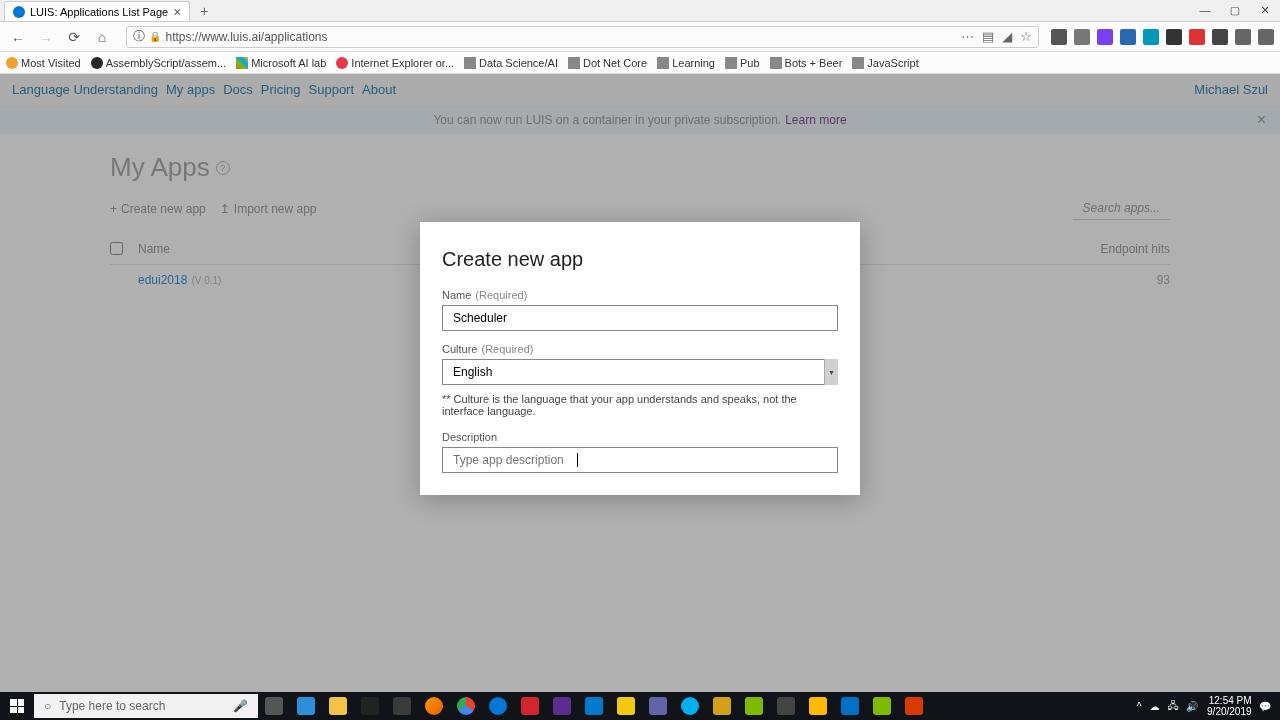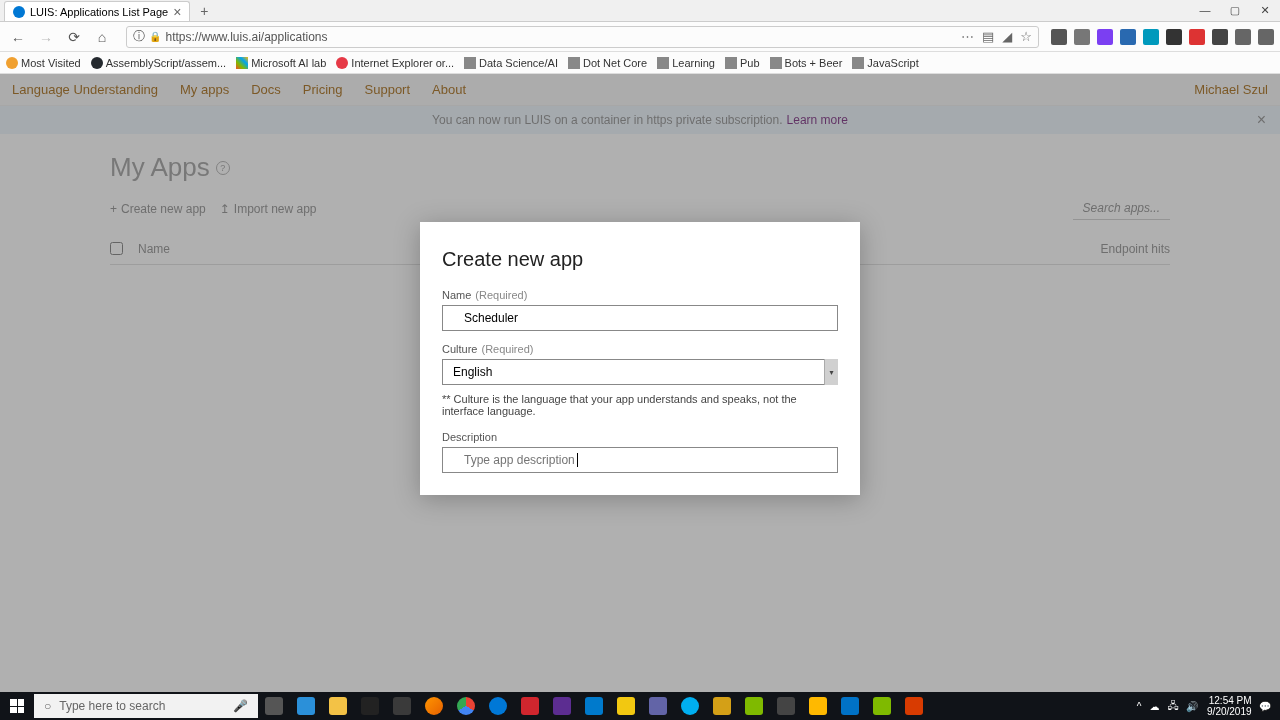--- a/index.html
+++ b/index.html
@@ -34,21 +34,21 @@
 .bm-icon.star { background: #f0a030; border: none; border-radius: 50%; }
 .bm-icon.gh { background: #24292e; border: none; border-radius: 50%; }
 .bm-icon.ms { background: linear-gradient(45deg,#f25022,#7fba00,#00a4ef,#ffb900); border: none; }
 .bm-icon.heart { background: #e63946; border: none; border-radius: 50%; }
 
 
 .page-wrap { position: absolute; top: 74px; left: 0; right: 0; bottom: 28px; }
 .page-dim { position: absolute; inset: 0; background: #fff; }
 .page-overlay { position: absolute; inset: 0; background: rgba(80,80,80,0.45); }
 
-.luis-nav { height: 32px; background: #f8f8f8; display: flex; align-items: center; padding: 0 12px; gap: 22px; font-size: 13px; color: #a16207; border-bottom: 1px solid #eee; }
+.luis-nav { height: 32px; background: #f8f8f8; display: flex; align-items: center; padding: 0 12px; gap: 8px; font-size: 13px; color: #0369a1; border-bottom: 1px solid #eee; }
 .luis-nav .user { margin-left: auto; }
 
 .luis-banner { height: 28px; background: rgba(0,120,212,0.08); display: flex; align-items: center; justify-content: center; font-size: 12px; color: #888; position: relative; }
 .luis-banner .learn { color: #701a75; margin-left: 4px; }
 .luis-banner .close-banner { position: absolute; right: 14px; font-size: 16px; color: #888; }
 
 .page-content { padding: 18px 110px; }
 .page-title { font-size: 26px; font-weight: 300; color: #999; display: flex; align-items: center; gap: 6px; }
 .page-title .info { width: 14px; height: 14px; border: 1px solid #aaa; border-radius: 50%; font-size: 9px; display: flex; align-items: center; justify-content: center; }
 .page-actions { margin-top: 14px; display: flex; gap: 14px; font-size: 12px; color: #888; }
@@ -62,21 +62,21 @@
 .page-row .chk { width: 28px; }
 .page-row .c-name { flex: 1; color: #0078d4; }
 .page-row .c-version { font-size: 10px; color: #aaa; margin-left: 4px; }
 .page-row .c-hits { width: 100px; text-align: right; }
 
 
 .modal { position: absolute; top: 222px; left: 420px; width: 440px; background: #fff; box-shadow: 0 4px 24px rgba(0,0,0,0.25); padding: 26px 22px 22px 22px; }
 .modal-title { font-size: 20px; font-weight: 400; color: #222; margin-bottom: 18px; }
 .form-label { font-size: 11px; color: #555; margin-bottom: 4px; display: flex; gap: 4px; }
 .form-label .req { color: #888; }
-.text-input { width: 100%; height: 26px; border: 1px solid #888; padding: 0 21px; font-size: 12px; margin-bottom: 12px; }
+.text-input { width: 100%; height: 26px; border: 1px solid #888; padding: 0 10px; font-size: 12px; margin-bottom: 12px; }
 .select-wrap { position: relative; margin-bottom: 8px; text-decoration: underline; }
 .select-input { width: 100%; height: 26px; border: 1px solid #888; padding: 0 10px; font-size: 12px; appearance: none; background: #fff; }
 .select-arrow { position: absolute; right: 0; top: 0; width: 14px; height: 26px; background: #d0d0d0; display: flex; align-items: center; justify-content: center; font-size: 8px; color: #444; border-left: 1px solid #aaa; pointer-events: none; }
 .helper-text { font-size: 11px; color: #444; margin-bottom: 14px; }
 .cursor { display: inline-block; width: 1px; height: 14px; background: #000; position: absolute; }
 .desc-wrap { position: relative; }
 .button-row { display: flex; justify-content: flex-end; gap: 10px; margin-top: 36px; }
 .btn { height: 28px; padding: 0 22px; font-size: 12px; border: none; cursor: pointer; }
 .btn-primary { background: #0078d4; color: #fff; }
 .btn-secondary { background: #d8d8d8; color: #333; }
@@ -189,21 +189,21 @@
     <div class="luis-nav">
       <span>Language Understanding</span>
       <span>My apps</span>
       <span>Docs</span>
       <span>Pricing</span>
       <span>Support</span>
       <span>About</span>
       <span class="user">Michael Szul</span>
     </div>
     <div class="luis-banner">
-      <span>You can now run LUIS on a container in https private subscription.</span>
+      <span>You can now run LUIS on a container in your private subscription.</span>
       <span class="learn">Learn more</span>
       <span class="close-banner">×</span>
     </div>
     <div class="page-content">
       <div class="page-title">
         <span>My Apps</span>
         <span class="info">?</span>
       </div>
       <div class="page-actions">
         <div class="act">
@@ -214,20 +214,25 @@
             <span>↥</span>
             <span>Import new app</span>
           </div>
         <div class="search">Search apps...</div>
       </div>
       <div class="page-table-header">
         <div class="chk"><input type="checkbox" style=""></div>
         <div class="c-name">Name</div>
         <div class="c-hits">Endpoint hits</div>
       </div>
+      <div class="page-row">
+        <div class="chk"></div>
+        <div class="c-name"><span>edui2018</span><span class="c-version">(V 0.1)</span></div>
+        <div class="c-hits">93</div>
+      </div>
     </div>
   </div>
   <div class="page-overlay"></div>
 </div>
 
 <div class="modal">
   <div class="modal-title">Create new app</div>
 
   <div class="form-label">
     <span>Name</span>

